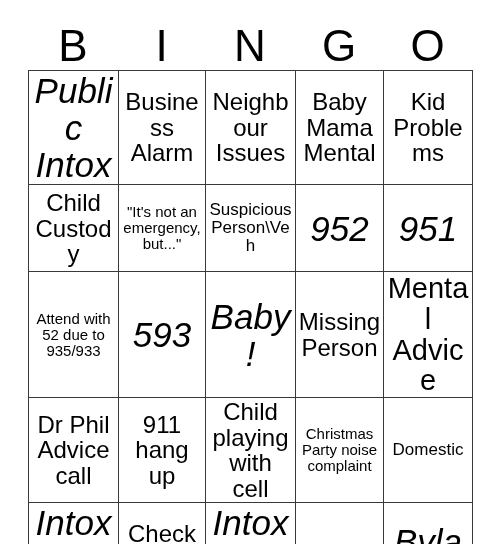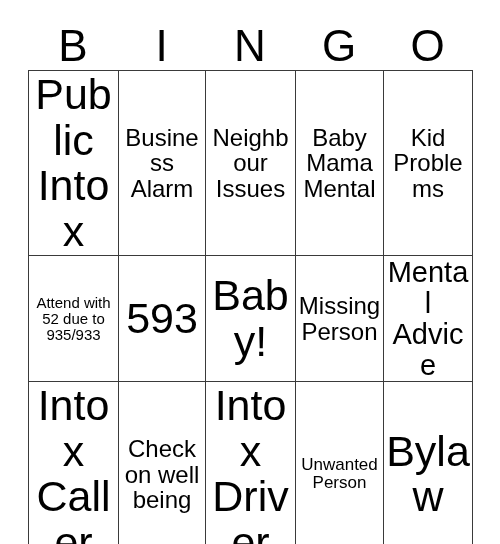--- a/index.html
+++ b/index.html
@@ -62,21 +62,21 @@
     line-height: 1.06;
     word-wrap: break-word;
   }
   .r0 { height: 89px; }
   .r1 { height: 87px; }
   .r2 { height: 85px; }
   .r3 { height: 92px; }
   .r4 { height: 90px; }
 
   
-  .s-xxl { font-size: 43px; }
+  .s-xxl { font-size: 35px; font-style: italic; }
   .s-xl  { font-size: 29px; }
   .s-lg  { font-size: 24px; }
   .s-md  { font-size: 24px; }
   .s-sm  { font-size: 17px; }
   .s-xs  { font-size: 15px; }
 
   .cell-text {
     display: block;
     width: 100%;
   }
@@ -113,35 +113,69 @@
         <td class="col-2 s-md">
             <span class="cell-text">Neighbour Issues</span>
           </td>
         <td class="col-3 s-lg">
             <span class="cell-text">Baby Mama Mental</span>
           </td>
         <td class="col-4 s-md">
             <span class="cell-text">Kid Problems</span>
           </td>
       </tr>
+      <tr class="r1">
+        <td class="col-0 s-lg">
+            <span class="cell-text">Child Custody</span>
+          </td>
+        <td class="col-1 s-xs">
+            <span class="cell-text">"It's not an emergency, but..."</span>
+          </td>
+        <td class="col-2 s-sm">
+            <span class="cell-text">Suspicious Person\Veh</span>
+          </td>
+        <td class="col-3 s-xxl">
+            <span class="cell-text">952</span>
+          </td>
+        <td class="col-4 s-xxl">
+            <span class="cell-text">951</span>
+          </td>
+      </tr>
       <tr class="r2">
         <td class="col-0 s-xs">
             <span class="cell-text">Attend with 52 due to 935/933</span>
           </td>
         <td class="col-1 s-xxl">
             <span class="cell-text">593</span>
           </td>
         <td class="col-2 s-xxl">
             <span class="cell-text">Baby!</span>
           </td>
         <td class="col-3 s-lg">
             <span class="cell-text">Missing Person</span>
           </td>
         <td class="col-4 s-xl">
             <span class="cell-text">Mental Advice</span>
+          </td>
+      </tr>
+      <tr class="r3">
+        <td class="col-0 s-lg">
+            <span class="cell-text">Dr Phil Advice call</span>
+          </td>
+        <td class="col-1 s-lg">
+            <span class="cell-text">911 hang up</span>
+          </td>
+        <td class="col-2 s-md">
+            <span class="cell-text">Child playing with cell</span>
+          </td>
+        <td class="col-3 s-xs">
+            <span class="cell-text">Christmas Party noise complaint</span>
+          </td>
+        <td class="col-4 s-sm">
+            <span class="cell-text">Domestic</span>
           </td>
       </tr>
       <tr class="r4">
         <td class="col-0 s-xxl">
             <span class="cell-text">Intox Caller</span>
           </td>
         <td class="col-1 s-lg">
             <span class="cell-text">Check on well being</span>
           </td>
         <td class="col-2 s-xxl">

